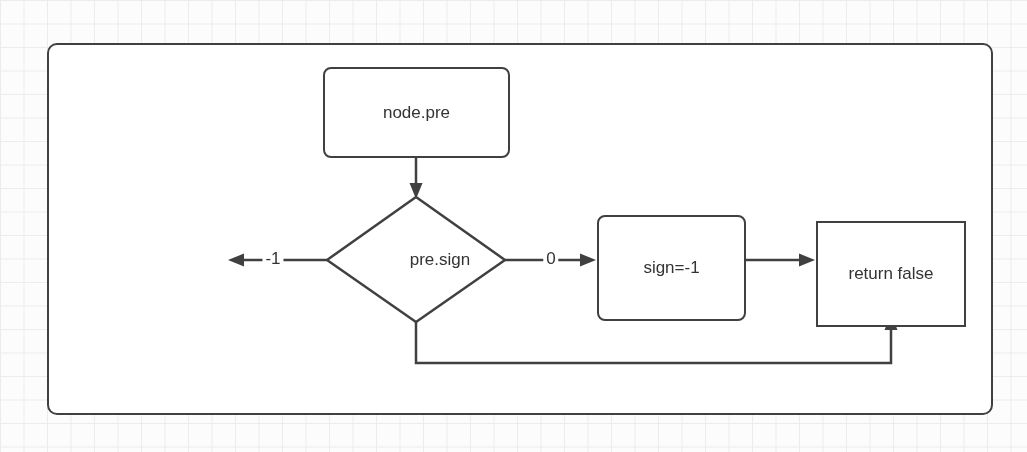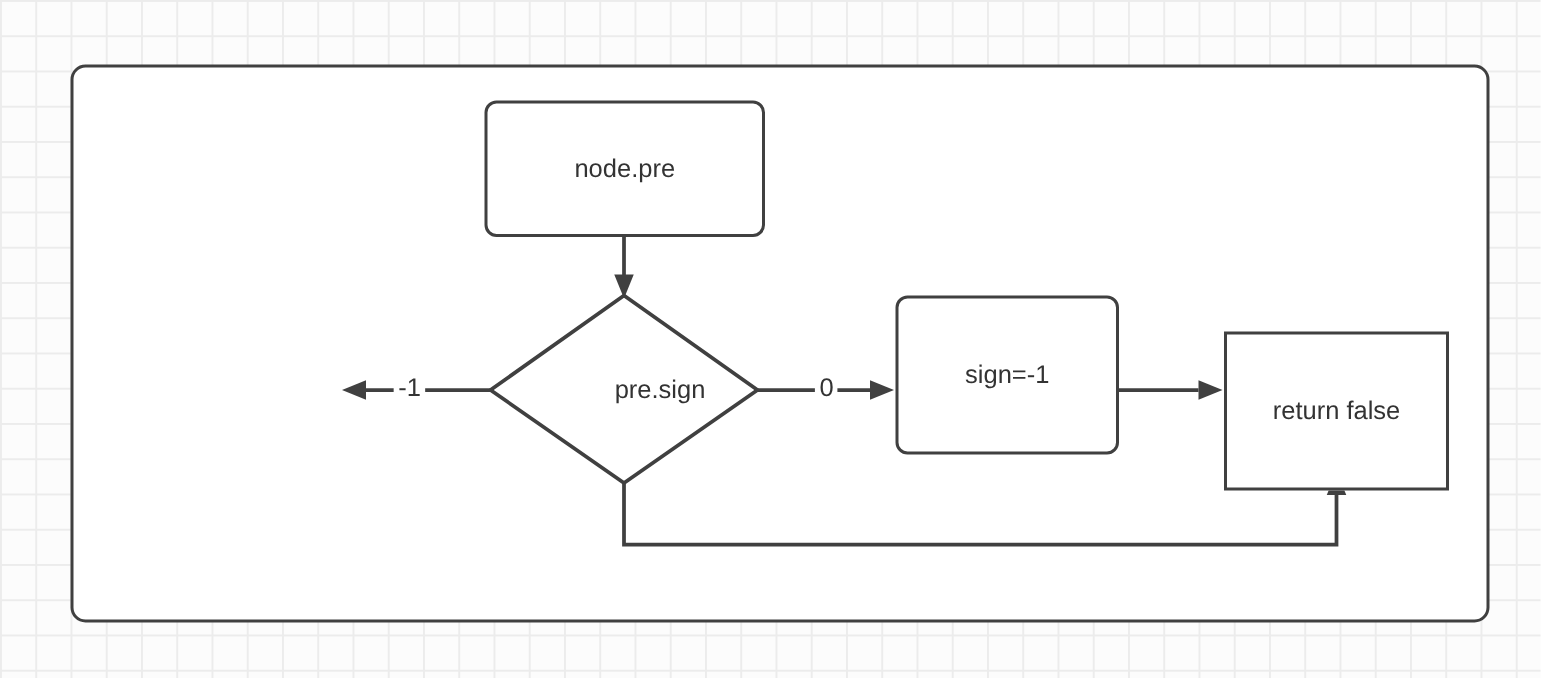--- a/index.html
+++ b/index.html
@@ -25,21 +25,21 @@
   .diamond-shape{fill:#ffffff;stroke:#404040;stroke-width:2.5;stroke-linejoin:round;}
   .node{
     position:absolute;box-sizing:border-box;
     background:#ffffff;border:2.5px solid #404040;
     display:flex;align-items:center;justify-content:center;
     font-size:17px;white-space:nowrap;
   }
   .rounded{border-radius:8px;}
   .node-node-pre{left:323px;top:67px;width:187px;height:91px;}
   .node-return-true{left:73px;top:207px;width:154px;height:106px;}
-  .node-sign-neg1{left:597px;top:197px;width:149px;height:106px;text-align:right;}
+  .node-sign-neg1{left:597px;top:215px;width:149px;height:106px;text-align:right;}
   .node-return-false{left:816px;top:221px;width:150px;height:106px;border-width:2px;border-radius:0;justify-content:center;}
   .diamond-label{
     position:absolute;left:416px;top:260px;transform:translate(-50%,-50%);
     font-size:17px;white-space:nowrap;margin-left:24px;
   }
   .edge-label{
     position:absolute;transform:translate(-50%,-50%);
     background:#ffffff;padding:0 3px;font-size:17px;white-space:nowrap;
   }
   .edge-label-minus1{left:273px;top:259px;}

